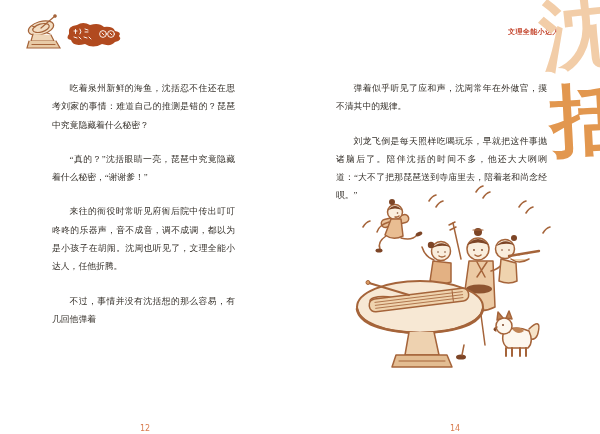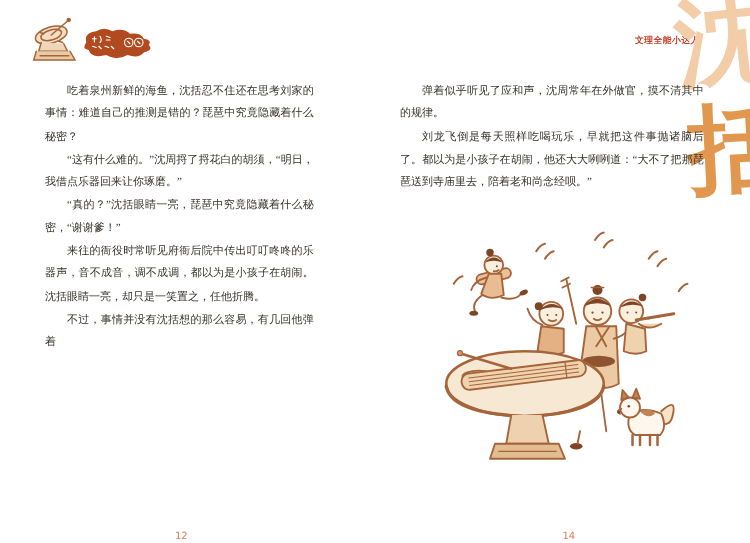--- a/index.html
+++ b/index.html
@@ -1,21 +1,21 @@
 <!DOCTYPE html>
 <html><head>
 <meta charset="utf-8">
 <style>
   html,body{margin:0;padding:0;}
   body{
     width:600px;height:434px;position:relative;background:#ffffff;overflow:hidden;
     font-family:"Liberation Serif","DejaVu Serif",serif;
   }
   .page-text{position:absolute;top:63px;font-size:8.8px;line-height:18.3px;color:#35302a;text-align:justify;}
-  .page-text p{margin:0;text-indent:2em;}
+  .page-text p{margin:16px;text-indent:2em;}
   #left-text{left:36px;width:215px;}
   #right-text{left:320px;width:243px;}
   .page-number{position:absolute;top:424px;font-family:"DejaVu Sans",sans-serif;font-size:8px;color:#d97c4f;}
   #pn-left{left:140px;}
   #pn-right{left:450px;}
   .tagline{position:absolute;left:508px;top:27px;font-size:7px;font-weight:bold;color:#c23f26;letter-spacing:0.4px;font-family:"DejaVu Sans",sans-serif;}
   .calli{position:absolute;font-weight:bold;font-family:"DejaVu Serif",serif;line-height:1;user-select:none;}
   #calli-shen{left:540px;top:-6px;font-size:78px;color:#f2cda8;transform:rotate(-6deg);}
   #calli-kuo{left:550px;top:80px;font-size:78px;color:#e2974f;transform:rotate(-3deg);}
   .abs{position:absolute;}
@@ -49,29 +49,28 @@
     <path d="M39,13 l2,2 M47,13 l2,2"></path>
   </g>
 </svg>
 
 <div class="tagline">文理全能小达人</div>
 <div class="calli" id="calli-shen">沈</div>
 <div class="calli" id="calli-kuo">括</div>
 
 <article id="left-text" class="page-text">
   <p>吃着泉州新鲜的海鱼，沈括忍不住还在思考刘家的事情：难道自己的推测是错的？琵琶中究竟隐藏着什么秘密？</p>
-  <p>“这有什么难的。”沈周捋了捋花白的胡须，“明日，我借点乐器回来让你琢磨。”</p>
   <p>“真的？”沈括眼睛一亮，琵琶中究竟隐藏着什么秘密，“谢谢爹！”</p>
-  <p>来往的衙役时常听见府衙后院中传出叮叮咚咚的乐器声，音不成音，调不成调，都以为是小孩子在胡闹。沈括眼睛一亮，却只是一笑置之，任他折腾。</p>
+  <p>来往的衙役时常听见府衙后院中传出叮叮咚咚的乐器声，音不成音，调不成调，都以为是小孩子在胡闹。沈周也听见了，文理全能小达人，任他折腾。</p>
   <p>不过，事情并没有沈括想的那么容易，有几回他弹着</p>
 </article>
 
 <article id="right-text" class="page-text">
   <p>弹着似乎听见了应和声，沈周常年在外做官，摸不清其中的规律。</p>
-  <p>刘龙飞倒是每天照样吃喝玩乐，早就把这件事抛诸脑后了。都以为是小孩子在胡闹，他还大大咧咧道：“大不了把那琵琶送到寺庙里去，陪着老和尚念经呗。”</p>
+  <p>刘龙飞倒是每天照样吃喝玩乐，早就把这件事抛诸脑后了。陪伴沈括的时间不多，他还大大咧咧道：“大不了把那琵琶送到寺庙里去，陪着老和尚念经呗。”</p>
 </article>
 
 <svg id="scene" class="abs" style="left:333px;top:185px;" width="240" height="210" viewBox="0 0 240 210">
   <g stroke="#a5643a" stroke-width="1.5" fill="none" stroke-linecap="round" stroke-linejoin="round">
 
     <g stroke-width="1.6">
       <path d="M96,16 q3,-5 7,-6 M103,22 q3,-5 7,-6"></path>
       <path d="M143,7 q3,-5 7,-6 M150,13 q3,-5 7,-6"></path>
       <path d="M186,22 q3,-5 7,-6 M193,28 q3,-5 7,-6"></path>
       <path d="M210,48 q3,-5 7,-6"></path>

